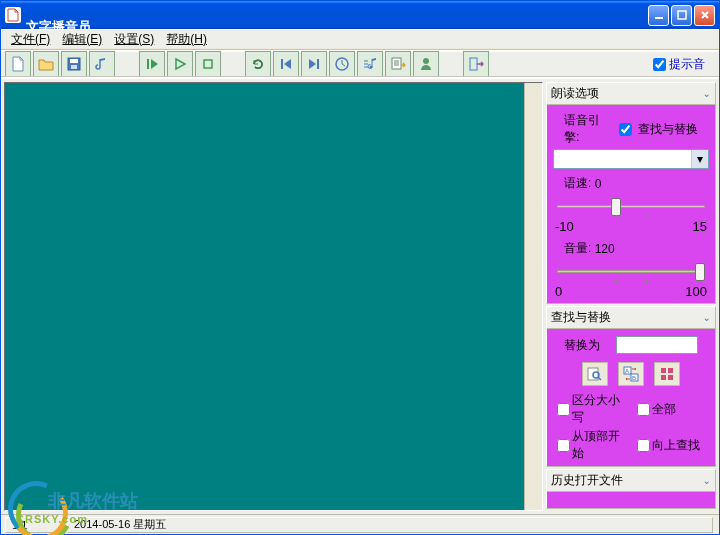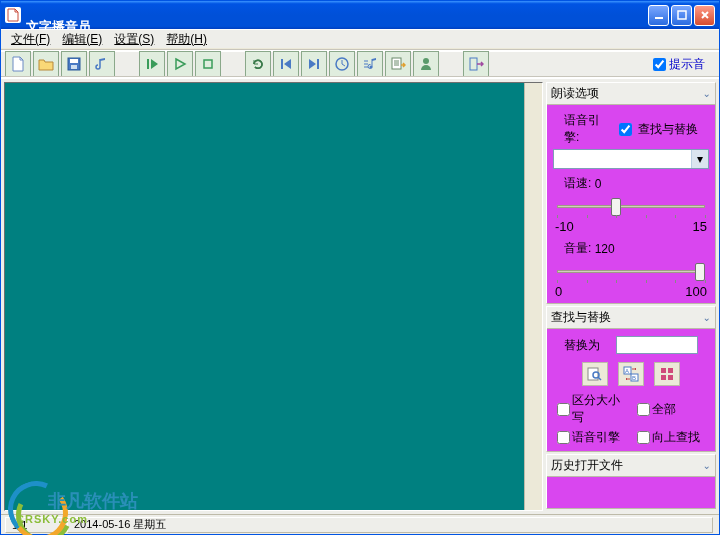--- a/index.html
+++ b/index.html
@@ -544,21 +544,21 @@
             <label>
                 <input type="checkbox" style="">
                 <span>区分大小写</span>
               </label>
             <label>
                 <input type="checkbox" style="">
                 <span>全部</span>
               </label>
             <label>
                 <input type="checkbox" style="">
-                <span>语音引擎</span>
+                <span>从顶部开始</span>
               </label>
             <label>
                 <input type="checkbox" style="">
                 <span>向上查找</span>
               </label>
           </div>
         </div>
       </div>
 
       <div class="group" style="flex:1">

